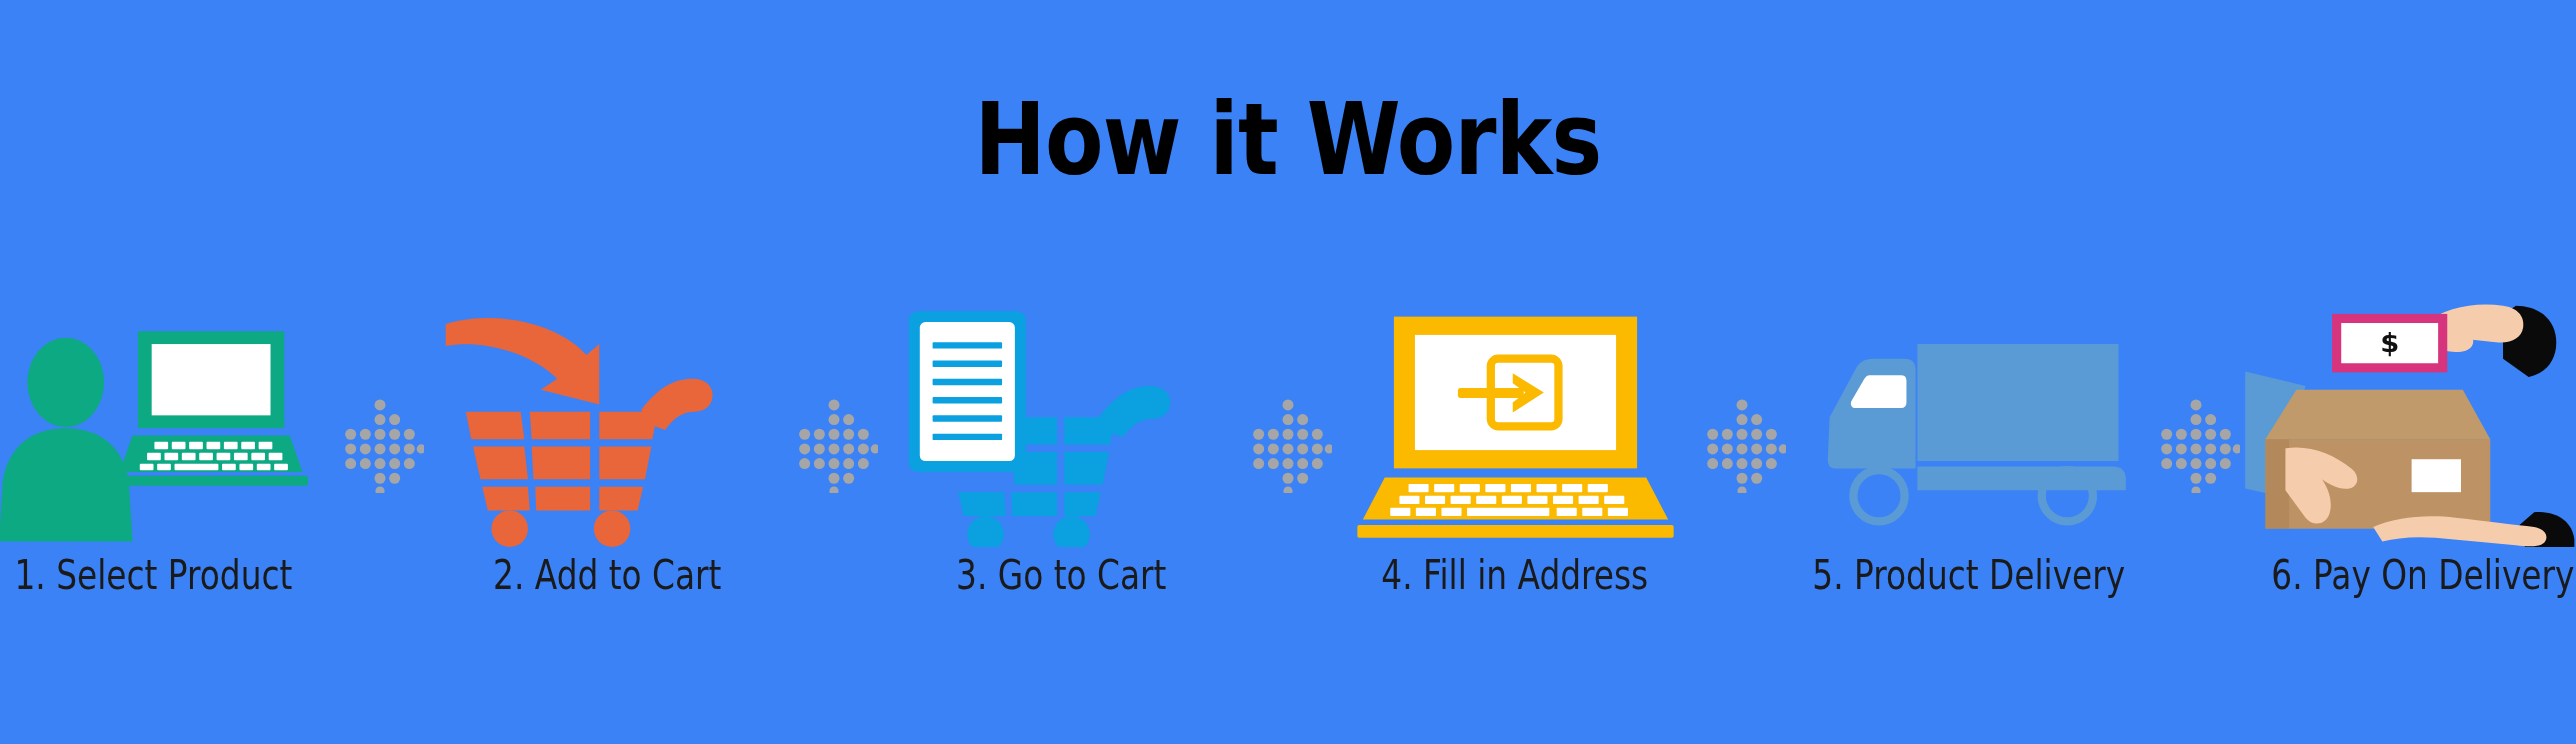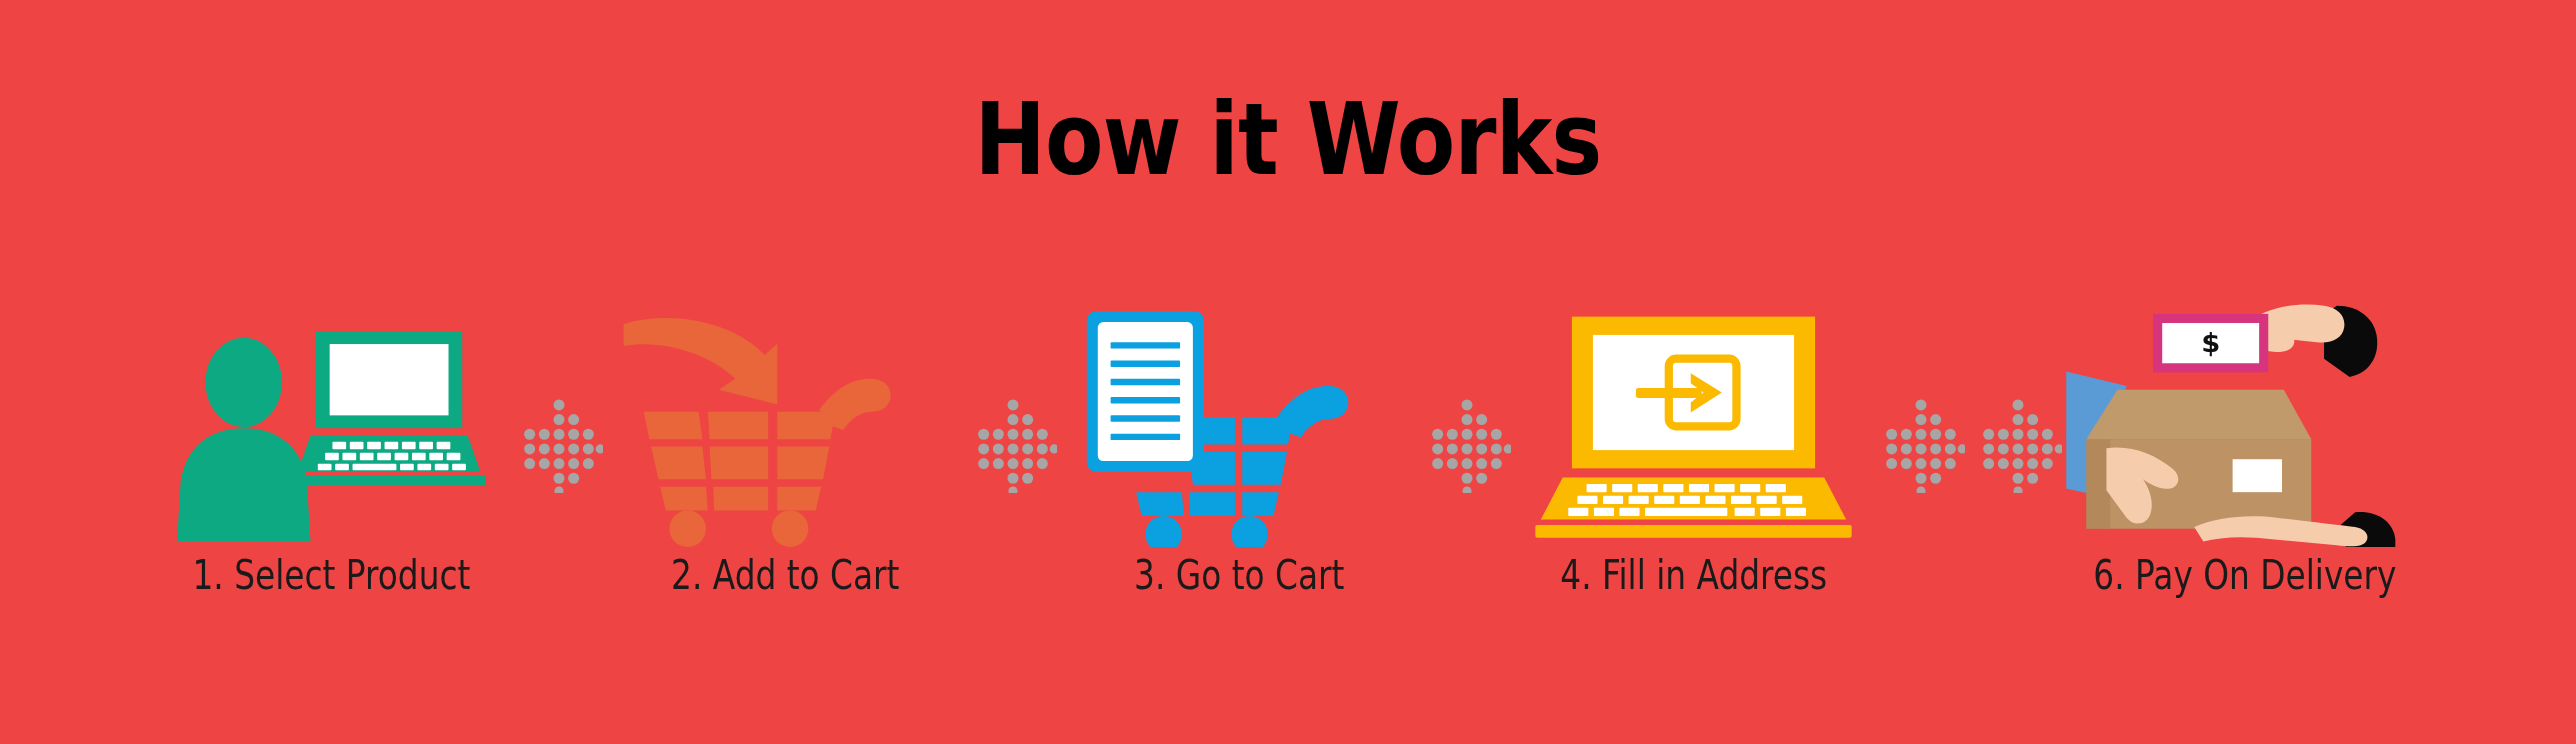--- a/index.html
+++ b/index.html
@@ -12,21 +12,21 @@
     height: 745px;
     font-family: "Liberation Sans", sans-serif;
     overflow: hidden;
     position: relative;
   }
 
   #infographic {
     width: 2576px;
     height: 745px;
     position: relative;
-    background: #ef4444;
+    background: #3b82f6;
     box-sizing: border-box;
     padding-left: 48px;
   }
 
   
   .title {
     position: absolute;
     top: 88px;
     left: 0;
     width: 2576px;
@@ -387,20 +387,40 @@
             <circle cx="48" cy="78" r="6"></circle>
             <circle cx="64" cy="78" r="6"></circle>
             <circle cx="80" cy="78" r="6"></circle>
           <circle cx="48" cy="94" r="6"></circle>
             <circle cx="64" cy="94" r="6"></circle>
           <circle cx="48" cy="108" r="5"></circle>
         </g>
       </svg>
     </div>
 
+    <div class="step">
+      <div class="step-art">
+        <svg viewBox="0 0 390 268" xmlns="http://www.w3.org/2000/svg">
+          <g fill="#5B9BD5">
+
+            <rect x="138" y="46" width="220" height="128"></rect>
+
+            <path d="M42 126 L70 74 C74 66 80 62 90 62 L124 62 C132 62 136 66 136 74 L136 182 L48 182 C42 182 40 178 40 172 Z"></path>
+
+            <path d="M138 180 L352 180 C362 180 366 186 366 194 L366 206 L138 206 Z"></path>
+
+            <path d="M86 80 L120 80 C124 80 126 82 126 86 L126 110 C126 114 124 116 120 116 L70 116 C66 116 64 112 66 108 L80 84 C82 81 83 80 86 80 Z" fill="#ffffff"></path>
+          </g>
+
+          <circle cx="96" cy="212" r="28" fill="none" stroke="#5B9BD5" stroke-width="9"></circle>
+          <circle cx="302" cy="212" r="28" fill="none" stroke="#5B9BD5" stroke-width="9"></circle>
+        </svg>
+      </div>
+      <div class="step-label">5. Product Delivery</div>
+    </div>
 
     <div class="arrow-sep">
       <svg viewBox="0 0 96 110" xmlns="http://www.w3.org/2000/svg">
         <g fill="#A6A6A6">
           <circle cx="48" cy="14" r="6"></circle>
           <circle cx="48" cy="30" r="6"></circle>
             <circle cx="64" cy="30" r="6"></circle>
           <circle cx="16" cy="46" r="6"></circle>
             <circle cx="32" cy="46" r="6"></circle>
             <circle cx="48" cy="46" r="6"></circle>

